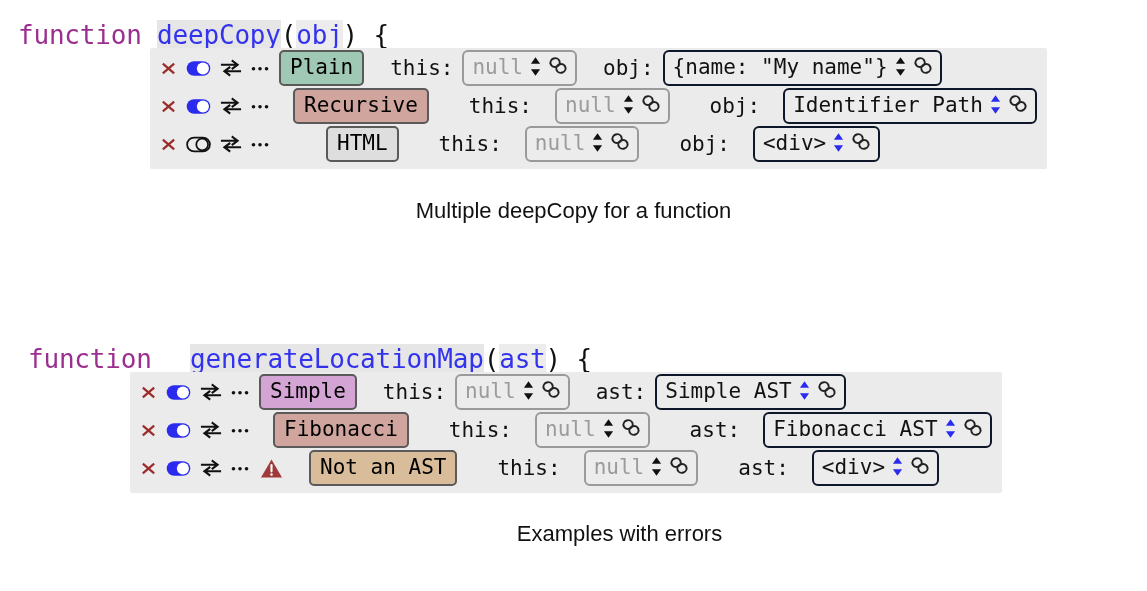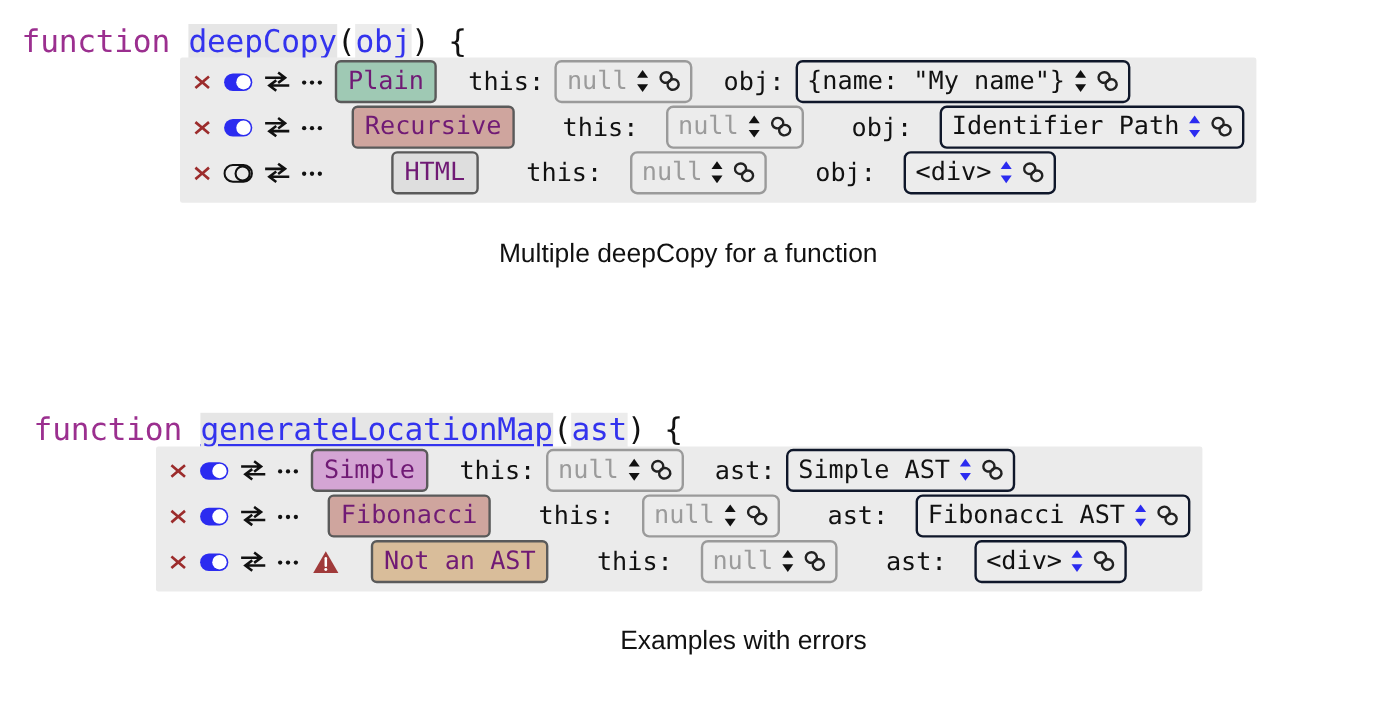--- a/index.html
+++ b/index.html
@@ -24,21 +24,21 @@
   .sig {
     font-family: "DejaVu Sans Mono", "Liberation Mono", monospace;
     font-size: 26px;
     line-height: 34px;
     white-space: pre;
     letter-spacing: -0.2px;
     padding-left: 18px;
   }
   .kw   { color: #9b2f8f; }
   .fn   { color: #3333ee; background: #e6e6e6; }
-  .fn.underline { text-decoration: underline; text-underline-offset: 3px; }
+  .fn.underline { text-underline-offset: 3px; margin-left: 23px; }
   .arg  { color: #3333ee; background: #ececec; }
   .punc { color: #111111; }
 
   
   .rows {
     background: #ebebeb;
     display: inline-block;
     padding: 3px 10px 8px 10px;
     margin-left: 150px;
     margin-top: -4px;
@@ -58,39 +58,39 @@
   .icons { display: flex; align-items: center; gap: 9px; padding-right: 10px; }
 
   .ico { display: inline-flex; align-items: center; justify-content: center; }
   .ico svg { display: block; }
 
   
   .chip {
     font-family: "DejaVu Sans Mono", "Liberation Mono", monospace;
     font-size: 21px;
     line-height: 1;
-    color: #701a75;
+    color: #000000;
     border: 2px solid #5a5a5a;
     border-radius: 5px;
     padding: 5px 9px 6px 9px;
     display: inline-block;
   }
 
   
   .plabel {
     font-family: "DejaVu Sans Mono", "Liberation Mono", monospace;
     font-size: 21px;
     color: #111;
     padding: 0 9px 0 26px;
   }
 
   
   .field {
     display: inline-flex;
-    align-items: center;
+    align-items: flex-start;
     gap: 7px;
     background: #ececec;
     border: 2px solid #0f172a;
     border-radius: 6px;
     padding: 4px 7px 5px 8px;
   }
   .field .val {
     font-family: "DejaVu Sans Mono", "Liberation Mono", monospace;
     font-size: 21px;
     line-height: 1.1;

